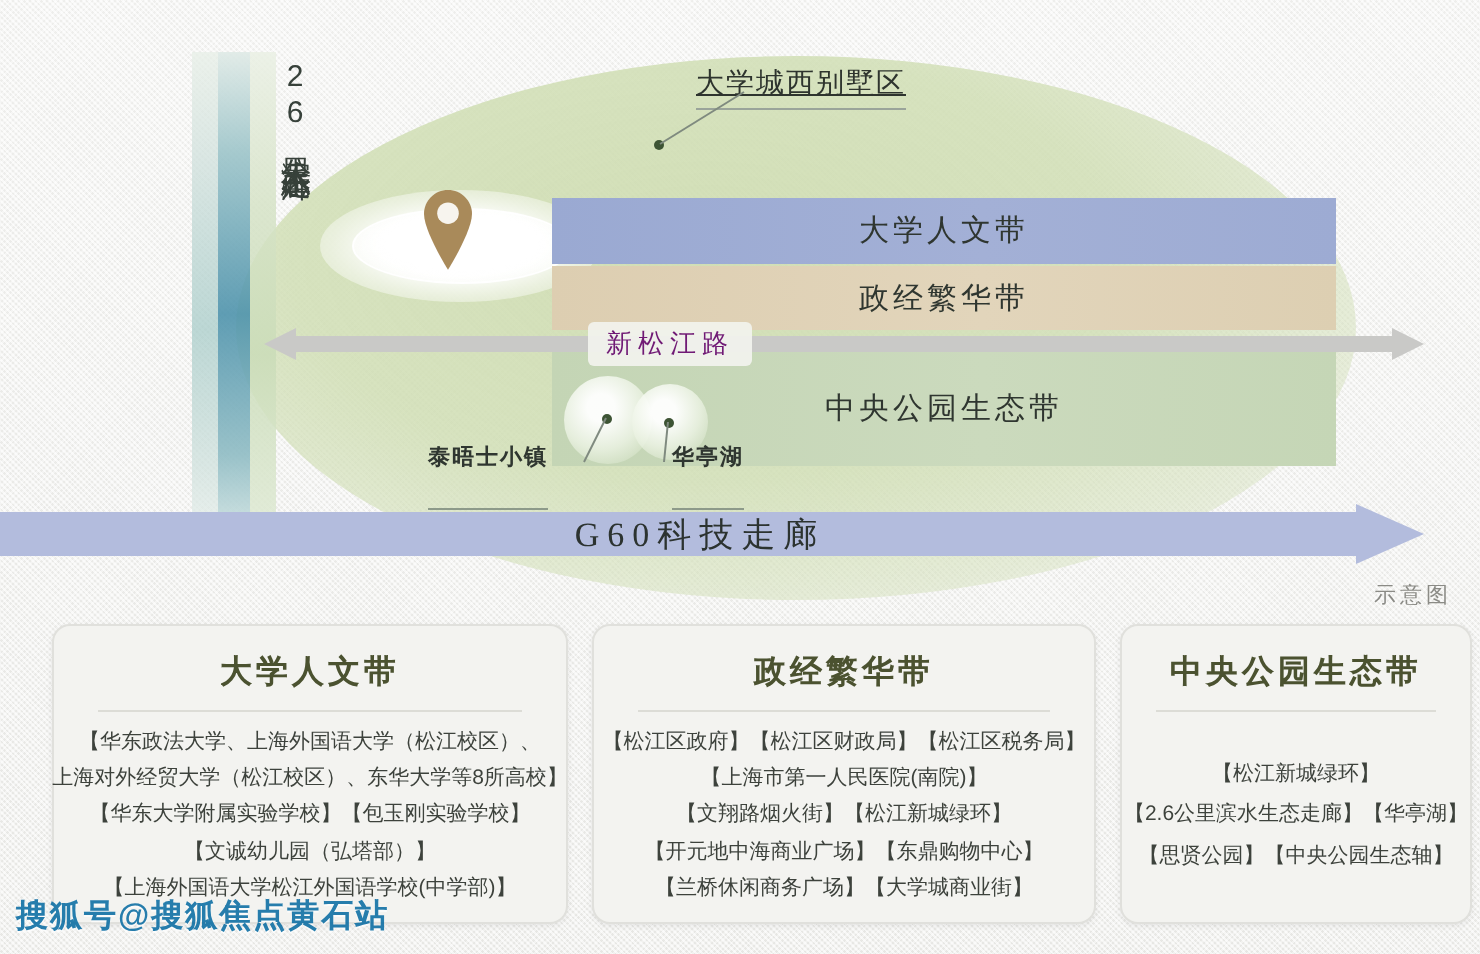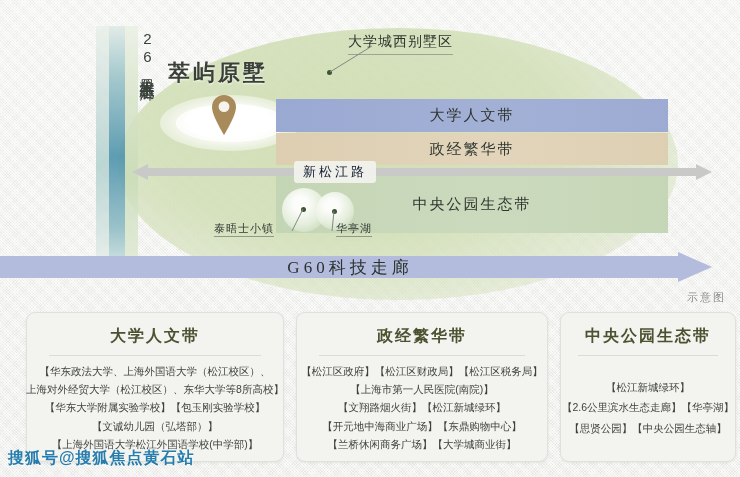--- a/index.html
+++ b/index.html
@@ -73,36 +73,36 @@
   .band-uni{left:276px;top:99px;width:392px;height:33px;background:linear-gradient(90deg,#9aa9d2,#a3b0d6 55%,#9dabd3);}
   .band-gov{left:276px;top:133px;width:392px;height:32px;background:linear-gradient(90deg,#ddceb1,#e2d5bb 55%,#ddcfb2);}
   .band-park{left:276px;top:170px;width:392px;height:63px;background:linear-gradient(90deg,#c4d5b5,#cbdabd 55%,#c5d6b6);}
   .band-park span{margin-top:6px;}
 
   
   .grey-arrow{position:absolute;left:132px;top:163px;width:580px;height:18px;}
   .road-chip{
     position:absolute;left:294px;top:161px;height:22px;padding:0 9px;
     display:flex;align-items:center;
-    font-size:13px;letter-spacing:3px;color:#0f172a;
+    font-size:13px;letter-spacing:3px;color:#701a75;
     background:rgba(242,243,238,.92);border-radius:3px;
   }
 
   
   .bubble{position:absolute;border-radius:50%;
     background:radial-gradient(circle at 42% 36%, rgba(255,255,255,.95) 0 18%, rgba(236,243,228,.82) 55%, rgba(214,228,198,.35) 85%, rgba(214,228,198,0) 100%);}
   .b1{left:282px;top:188px;width:44px;height:44px;}
   .b2{left:316px;top:192px;width:38px;height:38px;}
   .dot{position:absolute;width:5px;height:5px;border-radius:50%;background:#3d5434;}
   .leader-label{position:absolute;font-size:11px;color:#2f3630;letter-spacing:1px;
-    border-bottom:1px solid #8d9a8a;padding-bottom:0;white-space:nowrap;}
+    border-bottom:1px solid #8d9a8a;padding-bottom:18px;white-space:nowrap;font-weight:bold;}
 
   
   .callout-label{position:absolute;left:348px;top:33px;font-size:14px;letter-spacing:1px;
-    color:#2e342e;border-bottom:1px solid #9aa49a;padding-bottom:3px;white-space:nowrap;}
+    color:#2e342e;border-bottom:1px solid #9aa49a;padding-bottom:3px;white-space:nowrap;text-decoration:underline;}
   .callout-dot{left:327px;top:70px;}
 
   
   .g60{position:absolute;left:0;top:252px;width:712px;height:30px;}
   .g60-label{position:absolute;left:0;top:252px;width:700px;height:30px;
     display:flex;align-items:center;justify-content:center;
     font-size:17px;letter-spacing:4px;color:#2c3330;
     font-family:"Liberation Serif","DejaVu Serif",serif;}
 
   .schematic{position:absolute;right:14px;top:290px;font-size:11px;color:#8b8b86;letter-spacing:2px;margin-left:45px;}
@@ -136,21 +136,20 @@
 <div id="diagram">
 
   <div class="green-disc"></div>
 
   <div class="ribbon r1"></div>
   <div class="ribbon r2"></div>
   <div class="ribbon r3"></div>
 
   <div class="vert-text">26公里滨水生态走廊</div>
 
-  <div class="proj-name">萃屿原墅</div>
 
   <div class="pin-glow"></div>
   <div class="pin-glow2"></div>
   <svg class="pin" viewBox="0 0 30 42">
     <path d="M15 1C8.4 1 3 6.3 3 12.9c0 8.9 12 28 12 28s12-19.1 12-28C27 6.3 21.6 1 15 1z" fill="#a98a5a"></path>
     <circle cx="15" cy="12.6" r="5.4" fill="#f7f4ee"></circle>
   </svg>
 
   <div class="callout-label">大学城西别墅区</div>
   <div class="dot callout-dot"></div>

